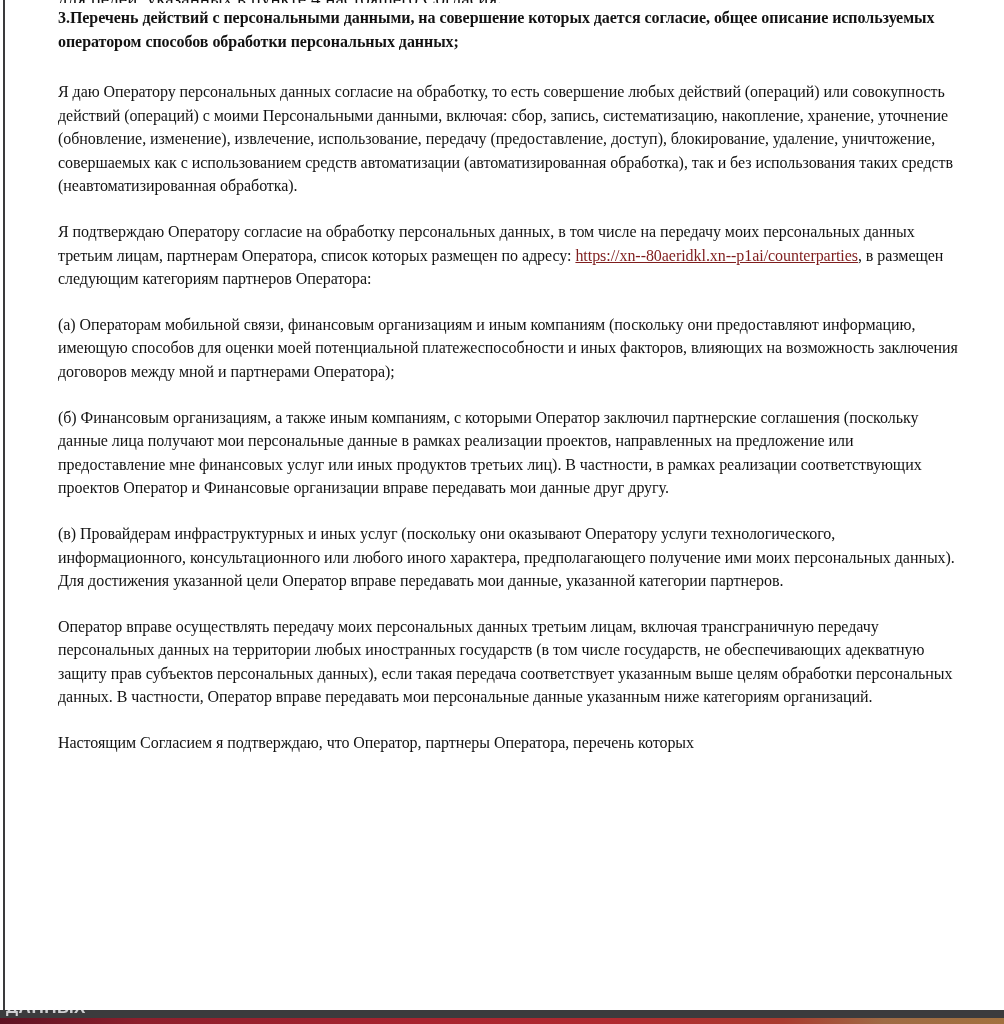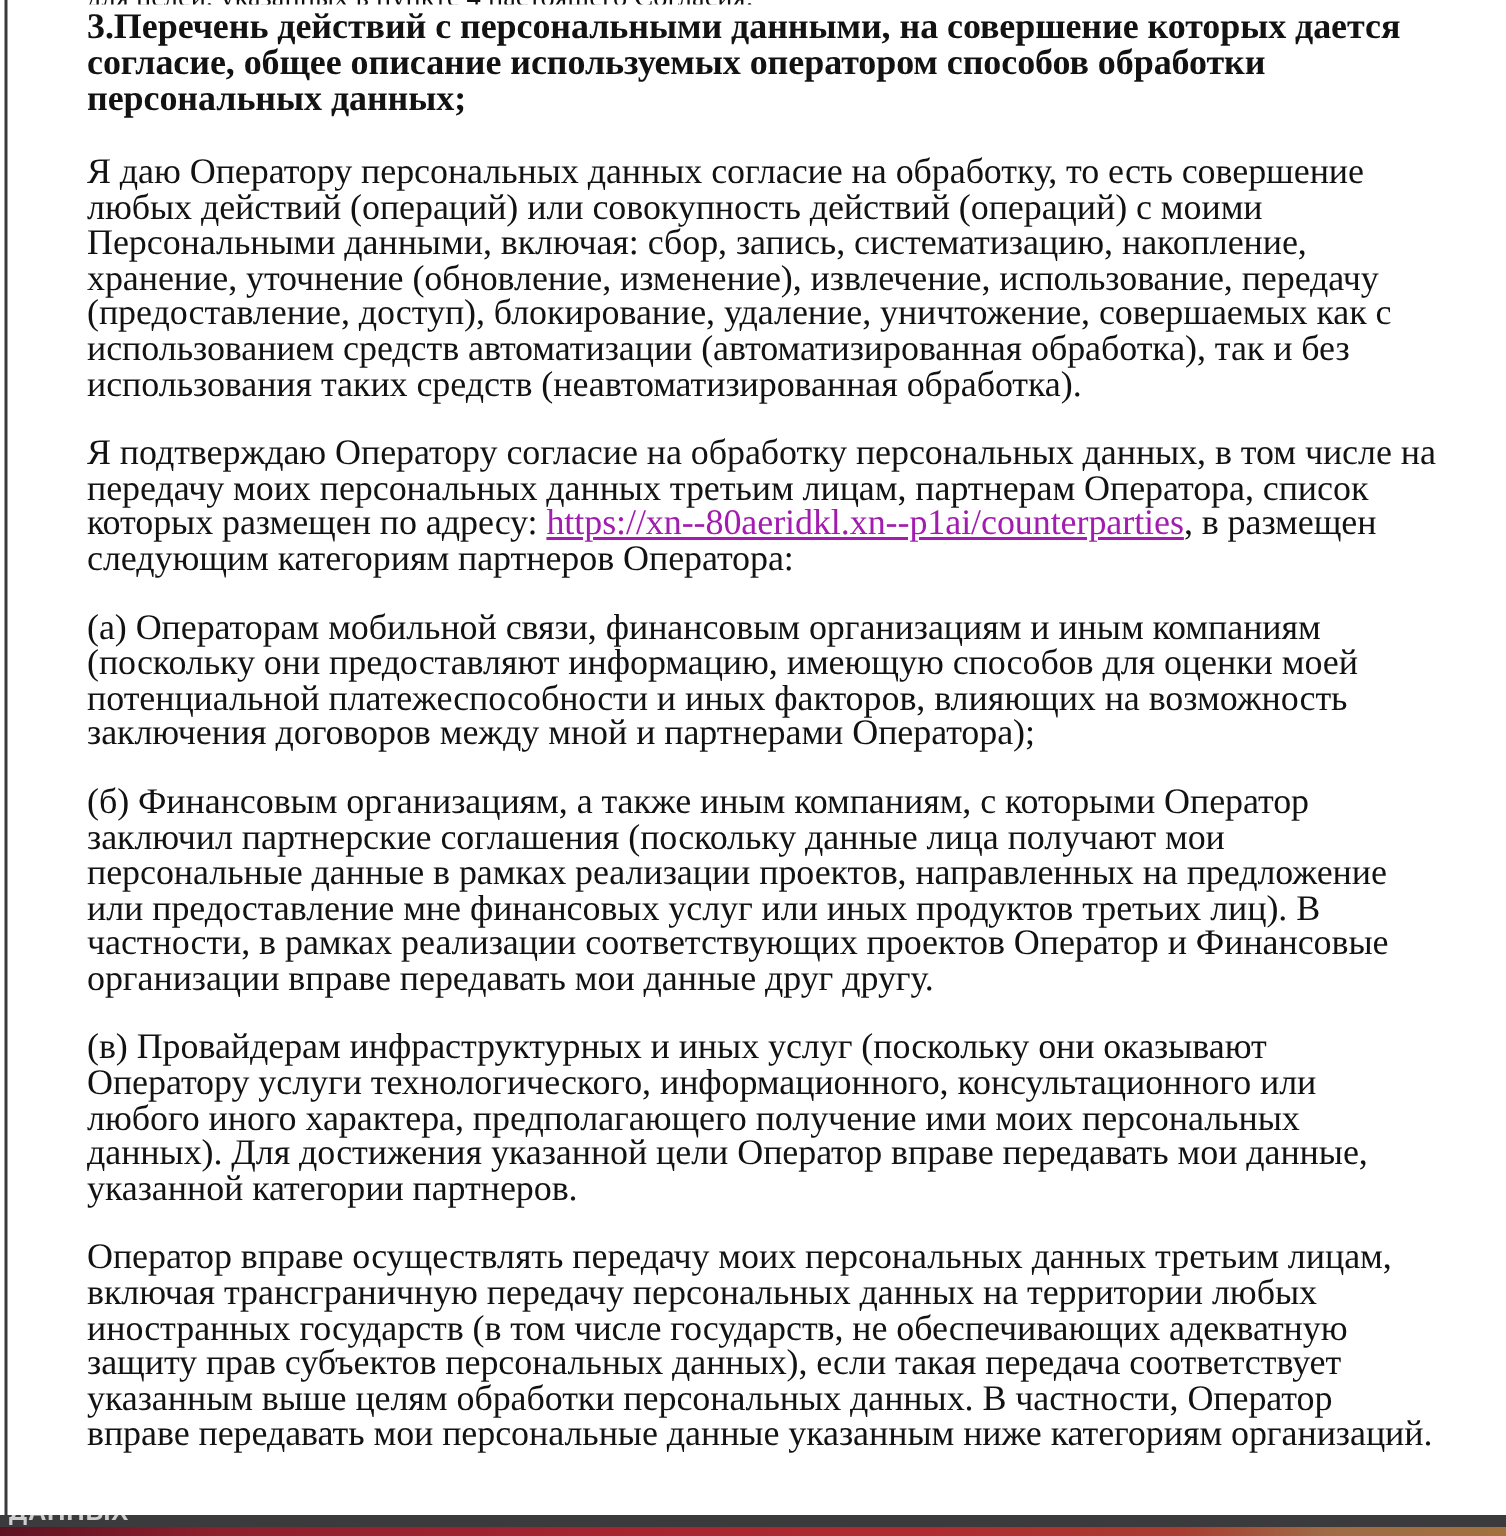--- a/index.html
+++ b/index.html
@@ -52,37 +52,37 @@
   
   #doc {
     position: absolute;
     left: 58px;
     top: 6px;
     width: 900px;
   }
 
   .para {
     margin: 0 0 22px 0;
-    font-size: 24px;
+    font-size: 16px;
     line-height: 23.6px;
     color: #121212;
     text-align: left;
     letter-spacing: -0.05px;
   }
 
   .para.heading {
     font-weight: bold;
     margin-bottom: 26px;
     line-height: 24px;
   }
 
   .para.tight-top { margin-top: 0; }
 
   a.doclink {
-    color: #a21caf;
+    color: #7f1d1d;
     text-decoration: underline;
   }
 
   
   #bottom-strip {
     position: absolute;
     left: 0;
     top: 1010px;
     width: 1004px;
     height: 14px;
@@ -145,20 +145,21 @@
 
     <p class="para">(а) Операторам мобильной связи, финансовым организациям и иным компаниям (поскольку они предоставляют информацию, имеющую способов для оценки моей потенциальной платежеспособности и иных факторов, влияющих на возможность заключения договоров между мной и партнерами Оператора);</p>
 
     <p class="para">(б) Финансовым организациям, а также иным компаниям, с которыми Оператор заключил партнерские соглашения (поскольку данные лица получают мои персональные данные в рамках реализации проектов, направленных на предложение или предоставление мне финансовых услуг или иных продуктов третьих лиц). В частности, в рамках реализации соответствующих проектов Оператор и Финансовые организации вправе передавать мои данные друг другу.</p>
 
     <p class="para">(в) Провайдерам инфраструктурных и иных услуг (поскольку они оказывают Оператору услуги технологического, информационного, консультационного или любого иного характера, предполагающего получение ими моих персональных данных). Для достижения указанной цели Оператор вправе передавать мои данные, указанной категории партнеров.</p>
 
     <p class="para">Оператор вправе осуществлять передачу моих персональных данных третьим лицам, включая трансграничную передачу персональных данных на территории любых иностранных государств (в том числе государств, не обеспечивающих адекватную защиту прав субъектов персональных данных), если такая передача соответствует указанным выше целям обработки персональных данных. В частности, Оператор вправе передавать мои персональные данные указанным ниже категориям организаций.</p>
 
 
+    <p class="para">Настоящим Согласием я подтверждаю, что Оператор, партнеры Оператора, перечень которых</p>
 
   </div>
 
   <div id="bottom-strip">
     <div id="bottom-darkbar">
       <div id="bottom-clipped-text">ДАННЫХ</div>
     </div>
     <div id="bottom-gradient"></div>
   </div>
 

